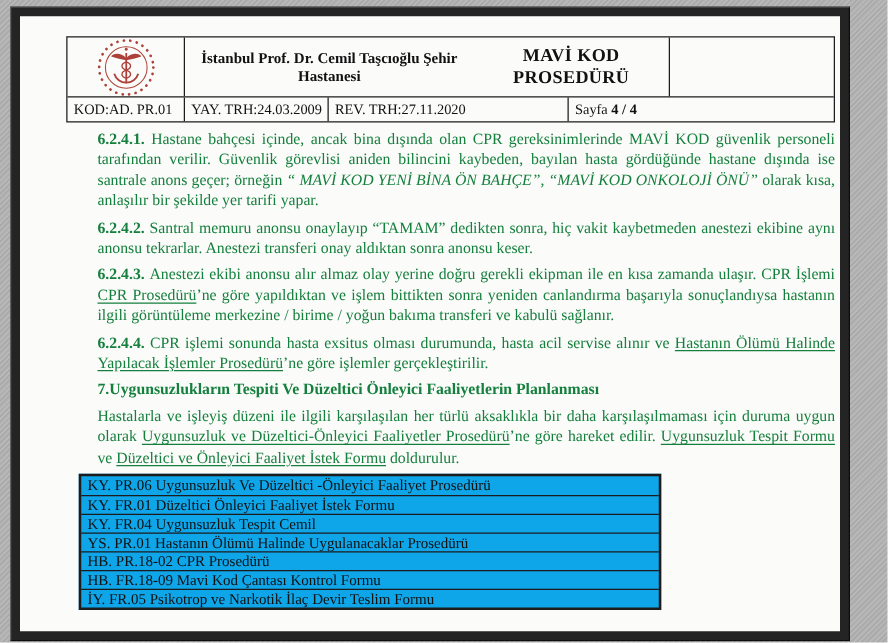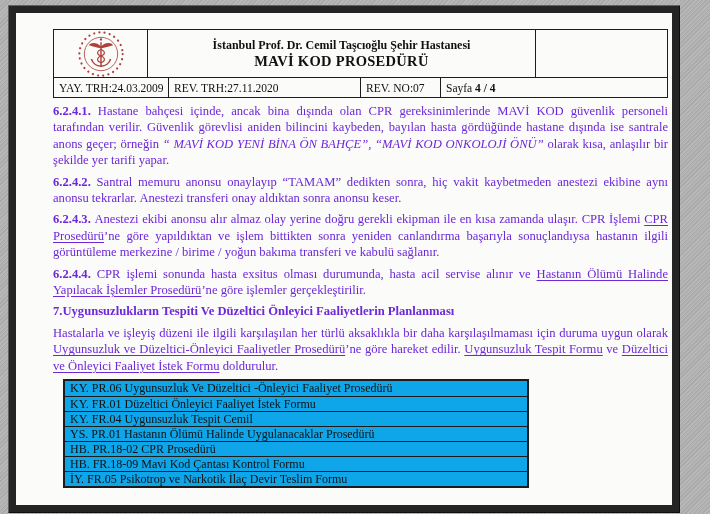--- a/index.html
+++ b/index.html
@@ -22,31 +22,31 @@
   .content { position:absolute; left:37px; top:16px; width:615px; color:#111; }
 
   
   .hdr { border:1px solid #1c1c1c; width:615px; }
   .hdr-row { display:flex; }
   .hdr-row1 { height:47px; }
   .hdr-row2 { height:20px; border-top:1px solid #1c1c1c; }
   .hcell { border-right:1px solid #1c1c1c; height:100%; }
   .hcell:last-child { border-right:none; }
   .logo-cell { width:94px; display:flex; align-items:center; justify-content:center; }
-  .title-cell { width:388px; display:flex; flex-direction:column; align-items:center; justify-content:center; text-align:center; }
+  .title-cell { width:388px; display:flex; flex-direction:row; align-items:center; justify-content:center; text-align:center; }
   .empty-cell { flex:1; }
   .hosp-name { font-weight:bold; font-size:12px; line-height:15px; }
   .doc-title { font-weight:bold; font-size:14.5px; line-height:17px; letter-spacing:.3px; }
   .meta-cell { font-size:11.5px; line-height:18px; padding:1px 0 0 5px; white-space:nowrap; overflow:hidden; }
   .m-code { width:94px; } .m-pub { width:115px; } .m-rev { width:192px; } .m-revno { width:80px; } .m-page { flex:1; }
   .m-page b { font-weight:bold; }
 
   
   .docbody { margin-top:5px; }
-  .para { font-size:12.6px; line-height:16.4px; text-align:justify; margin-bottom:5px; color:#6d28d9; }
+  .para { font-size:12.6px; line-height:16.4px; text-align:justify; margin-bottom:5px; color:#15803d;margin-left:25px; }
   .para.heading { text-align:left; }
   .b { font-weight:bold; }
   .i { font-style:italic; }
   .u { text-decoration:underline; text-underline-offset:2px; }
 
   
   .doc-table { margin-left:10px; width:466px; border:2px solid #1c1c1c; background:#0ea5e9; }
   .doc-row { height:15px; border-top:1px solid #1c1c1c; font-size:12px; line-height:14px; padding-left:5px; white-space:nowrap; overflow:hidden; }
   .doc-row:first-child { border-top:none; }
 
@@ -76,23 +76,23 @@
               </svg>
             </span>
           </div>
           <div class="hcell title-cell">
             <div class="hosp-name">İstanbul Prof. Dr. Cemil Taşcıoğlu Şehir Hastanesi</div>
             <div class="doc-title">MAVİ KOD PROSEDÜRÜ</div>
           </div>
           <div class="hcell empty-cell"></div>
         </div>
         <div class="hdr-row hdr-row2">
+          <div class="hcell meta-cell m-code">KOD:AD. PR.01</div>
           <div class="hcell meta-cell m-pub">YAY. TRH:24.03.2009</div>
           <div class="hcell meta-cell m-rev">REV. TRH:27.11.2020</div>
-          <div class="hcell meta-cell m-revno">REV. NO:07</div>
           <div class="hcell meta-cell m-page"><span>Sayfa</span>&nbsp;<b>4 / 4</b></div>
         </div>
       </div>
 
       <div class="docbody">
           <div class="para"><span class="b">6.2.4.1. </span><span>Hastane bahçesi içinde, ancak bina dışında olan CPR gereksinimlerinde MAVİ KOD güvenlik personeli tarafından verilir. Güvenlik görevlisi aniden bilincini kaybeden, bayılan hasta gördüğünde hastane dışında ise santrale anons geçer; örneğin </span><span class="i">“ MAVİ KOD YENİ BİNA ÖN BAHÇE”, “MAVİ KOD ONKOLOJİ ÖNÜ”</span><span> olarak kısa, anlaşılır bir şekilde yer tarifi yapar.</span></div>
           <div class="para"><span class="b">6.2.4.2. </span><span>Santral memuru anonsu onaylayıp “TAMAM” dedikten sonra, hiç vakit kaybetmeden anestezi ekibine aynı anonsu tekrarlar. Anestezi transferi onay aldıktan sonra anonsu keser.</span></div>
           <div class="para"><span class="b">6.2.4.3. </span><span>Anestezi ekibi anonsu alır almaz olay yerine doğru gerekli ekipman ile en kısa zamanda ulaşır. CPR İşlemi </span><span class="u">CPR Prosedürü</span><span>’ne göre yapıldıktan ve işlem bittikten sonra yeniden canlandırma başarıyla sonuçlandıysa hastanın ilgili görüntüleme merkezine / birime / yoğun bakıma transferi ve kabulü sağlanır.</span></div>
           <div class="para"><span class="b">6.2.4.4. </span><span>CPR işlemi sonunda hasta exsitus olması durumunda, hasta acil servise alınır ve </span><span class="u">Hastanın Ölümü Halinde Yapılacak İşlemler Prosedürü</span><span>’ne göre işlemler gerçekleştirilir.</span></div>
           <div class="para heading"><span class="b">7.Uygunsuzlukların Tespiti Ve Düzeltici Önleyici Faaliyetlerin Planlanması</span></div>

